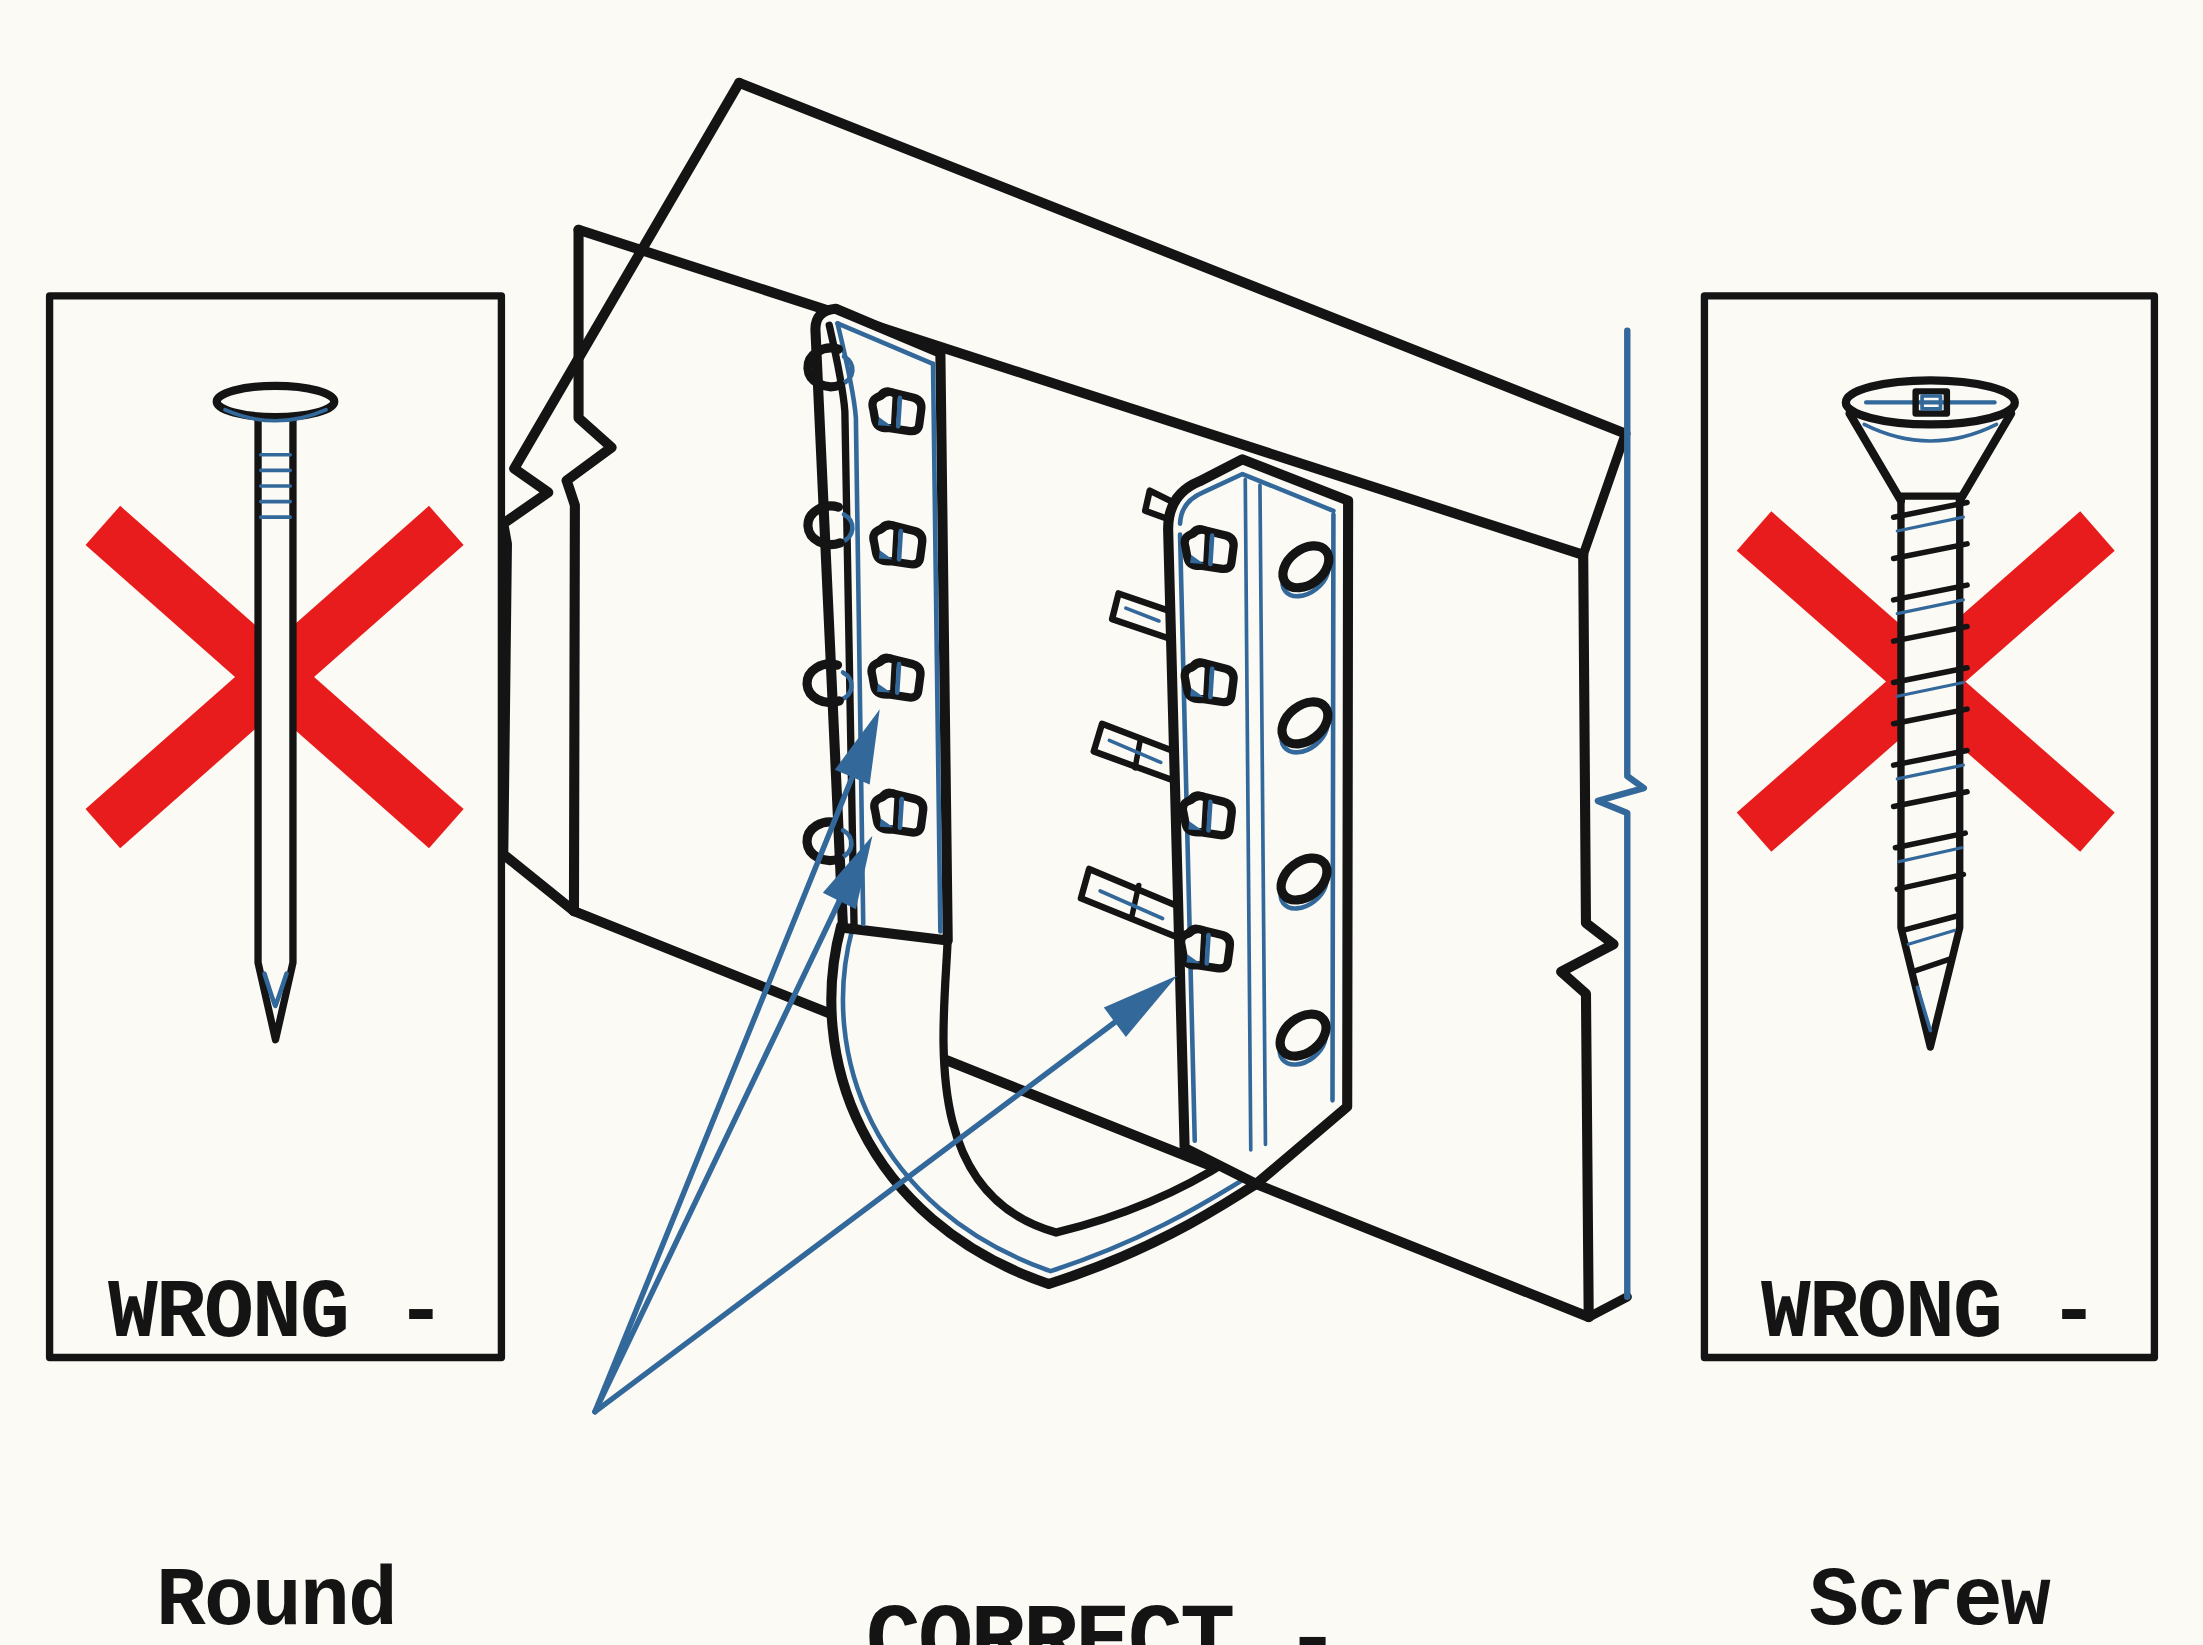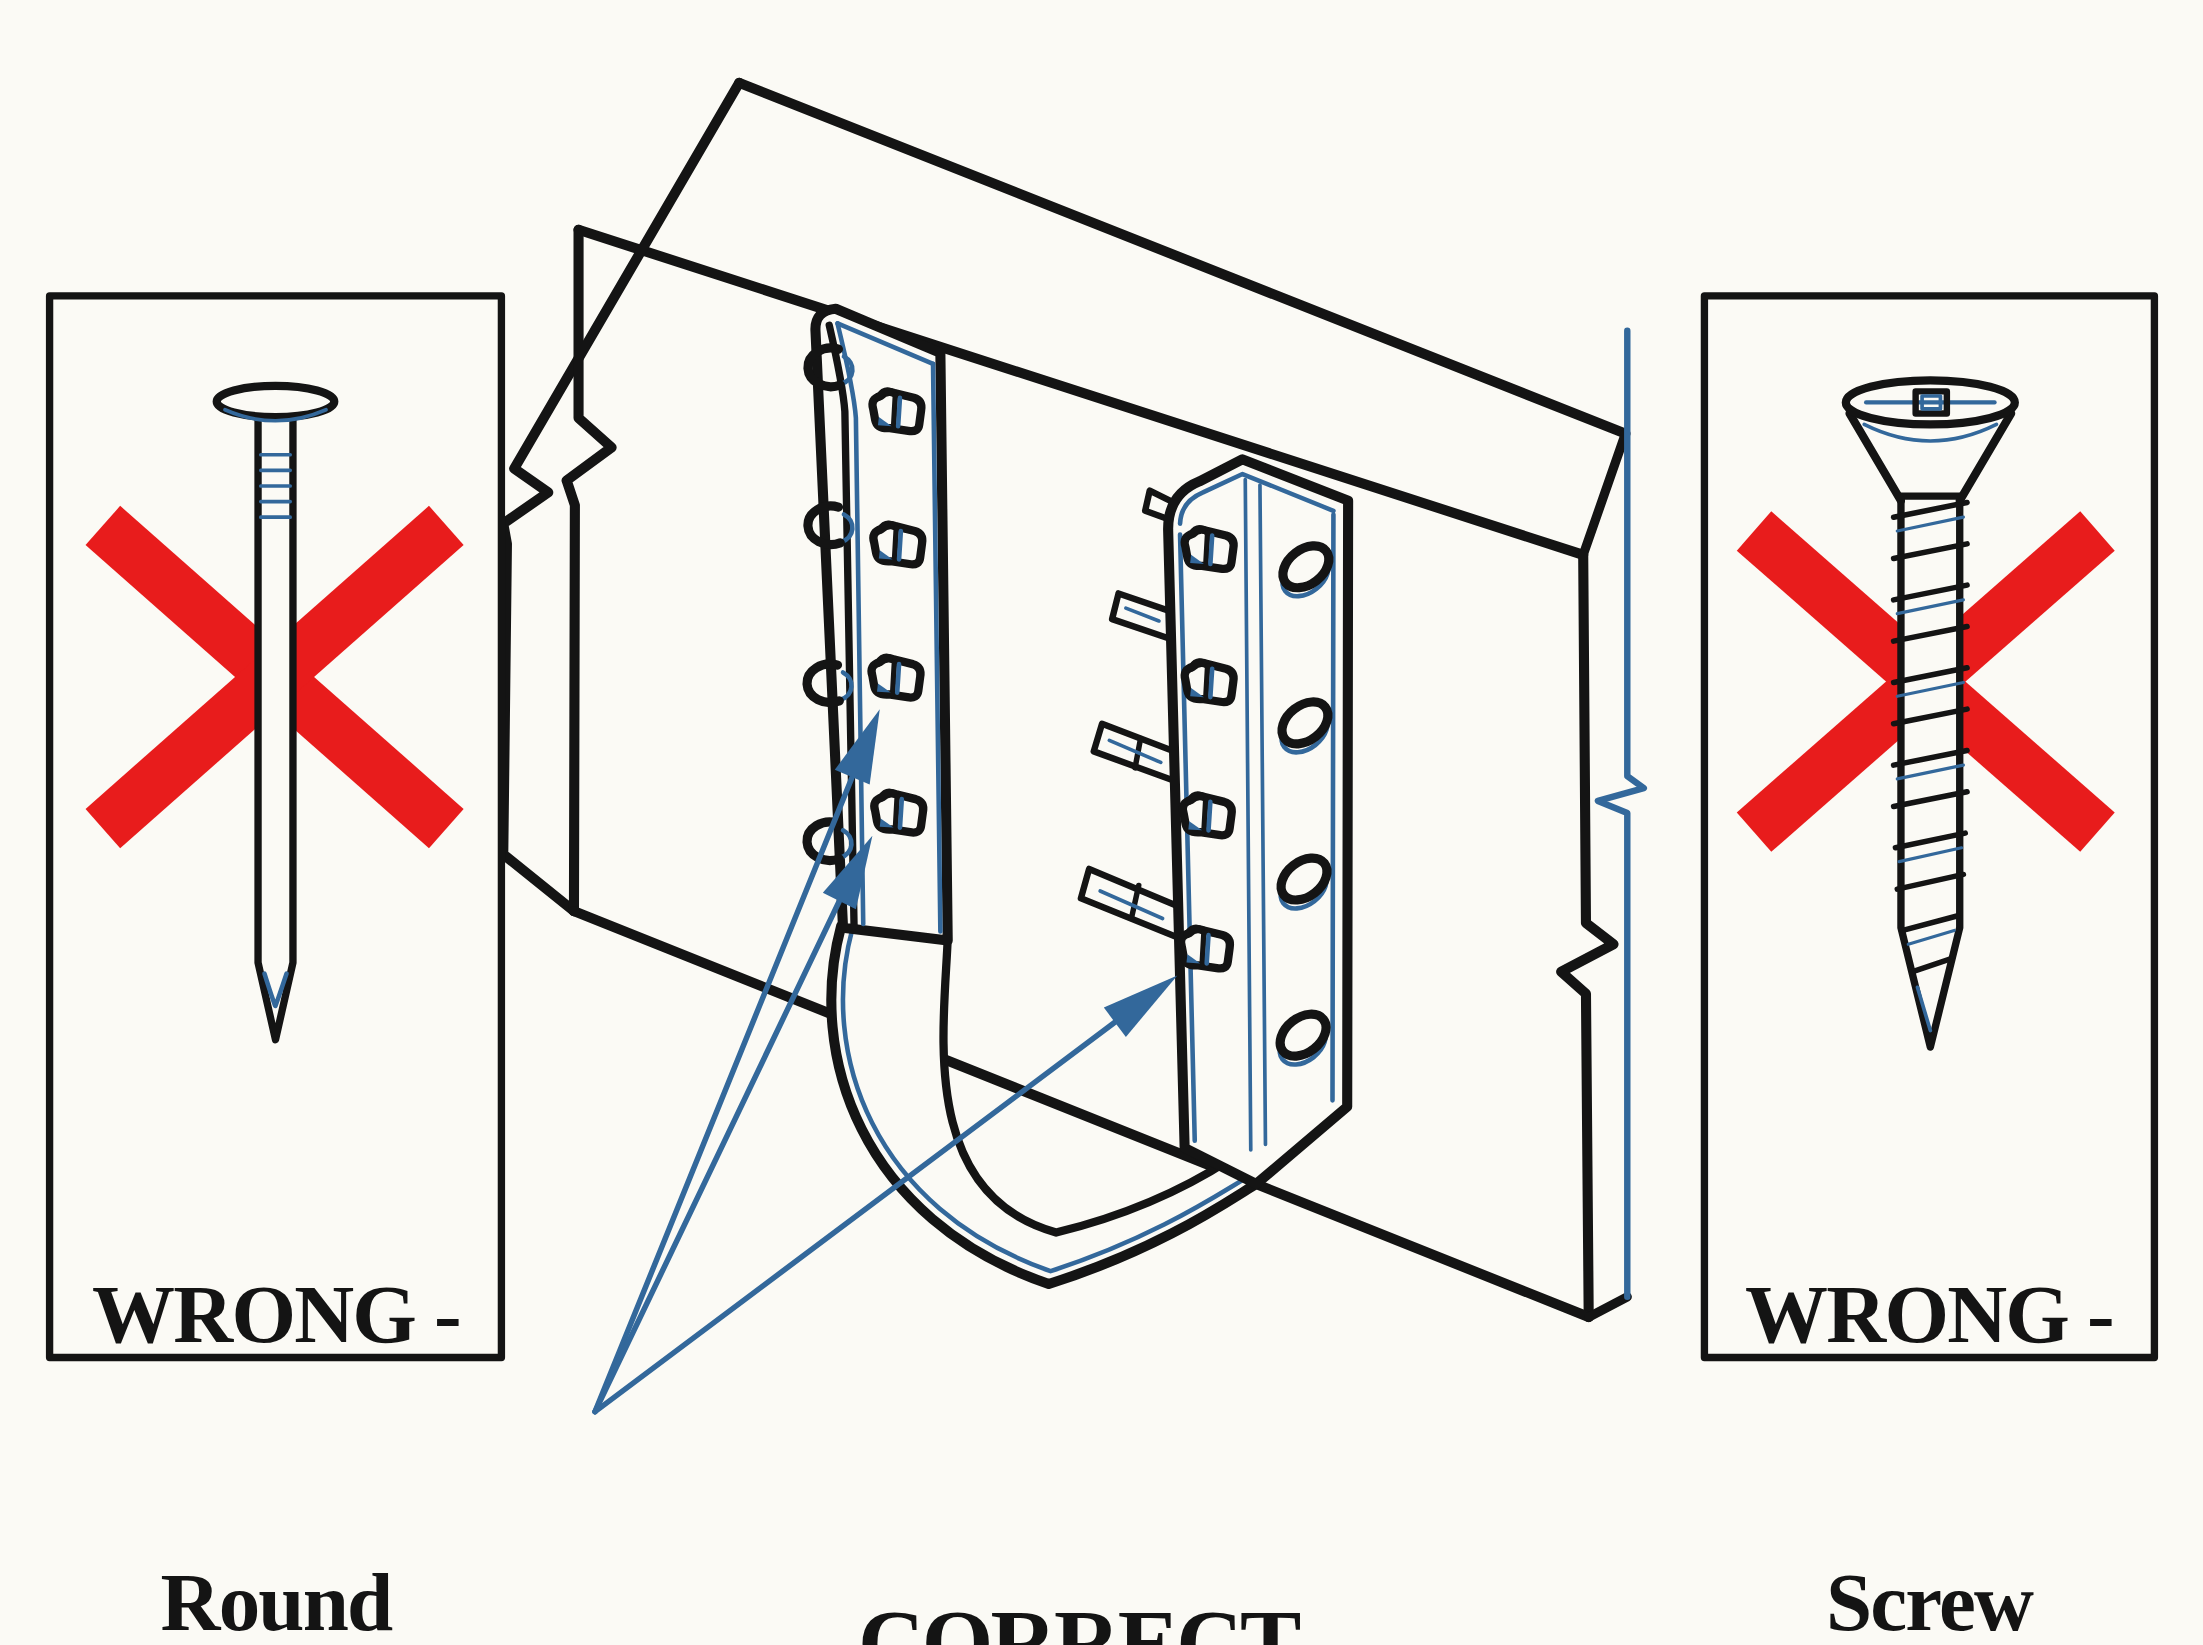--- a/index.html
+++ b/index.html
@@ -4,21 +4,21 @@
 <style>
   :root{
     --background:#fbfaf5;
     --line:#141414;
     --accent-blue:#33689b;
     --cross-red:#e81c1c;
   }
   html,body{margin:0;padding:0;background:var(--background);}
   #stage{
     position:relative;width:2204px;height:1646px;background:var(--background);
-    font-family:Liberation Serif, serif;overflow:hidden;
+    font-family:Liberation Mono, monospace;overflow:hidden;
   }
   #art{position:absolute;left:0;top:0;width:2204px;height:1646px;}
   .sk {stroke:var(--line);fill:none;stroke-linecap:round;stroke-linejoin:round;}
   .skf{stroke:var(--line);fill:var(--background);stroke-linejoin:round;stroke-linecap:round;}
   .fb {fill:var(--background);stroke:none;}
   .bl {stroke:var(--accent-blue);fill:none;stroke-linecap:round;stroke-linejoin:round;}
   .blf{fill:var(--accent-blue);stroke:none;}
   .red{stroke:var(--cross-red);fill:none;stroke-linecap:butt;}
   .label{
     position:absolute;text-align:center;color:var(--line);

